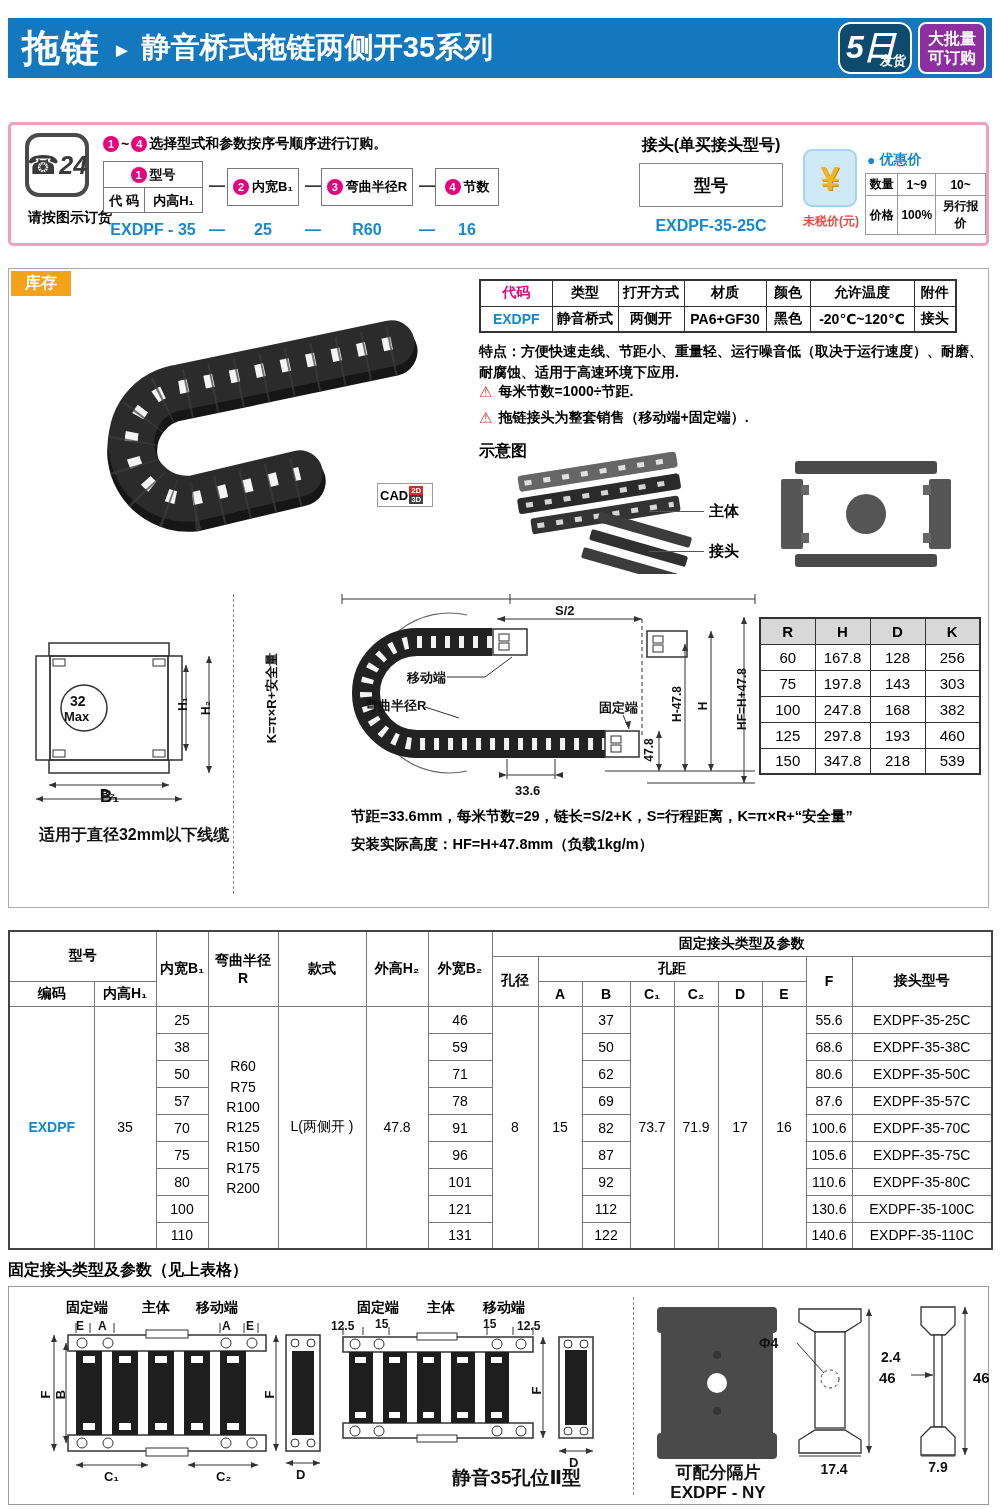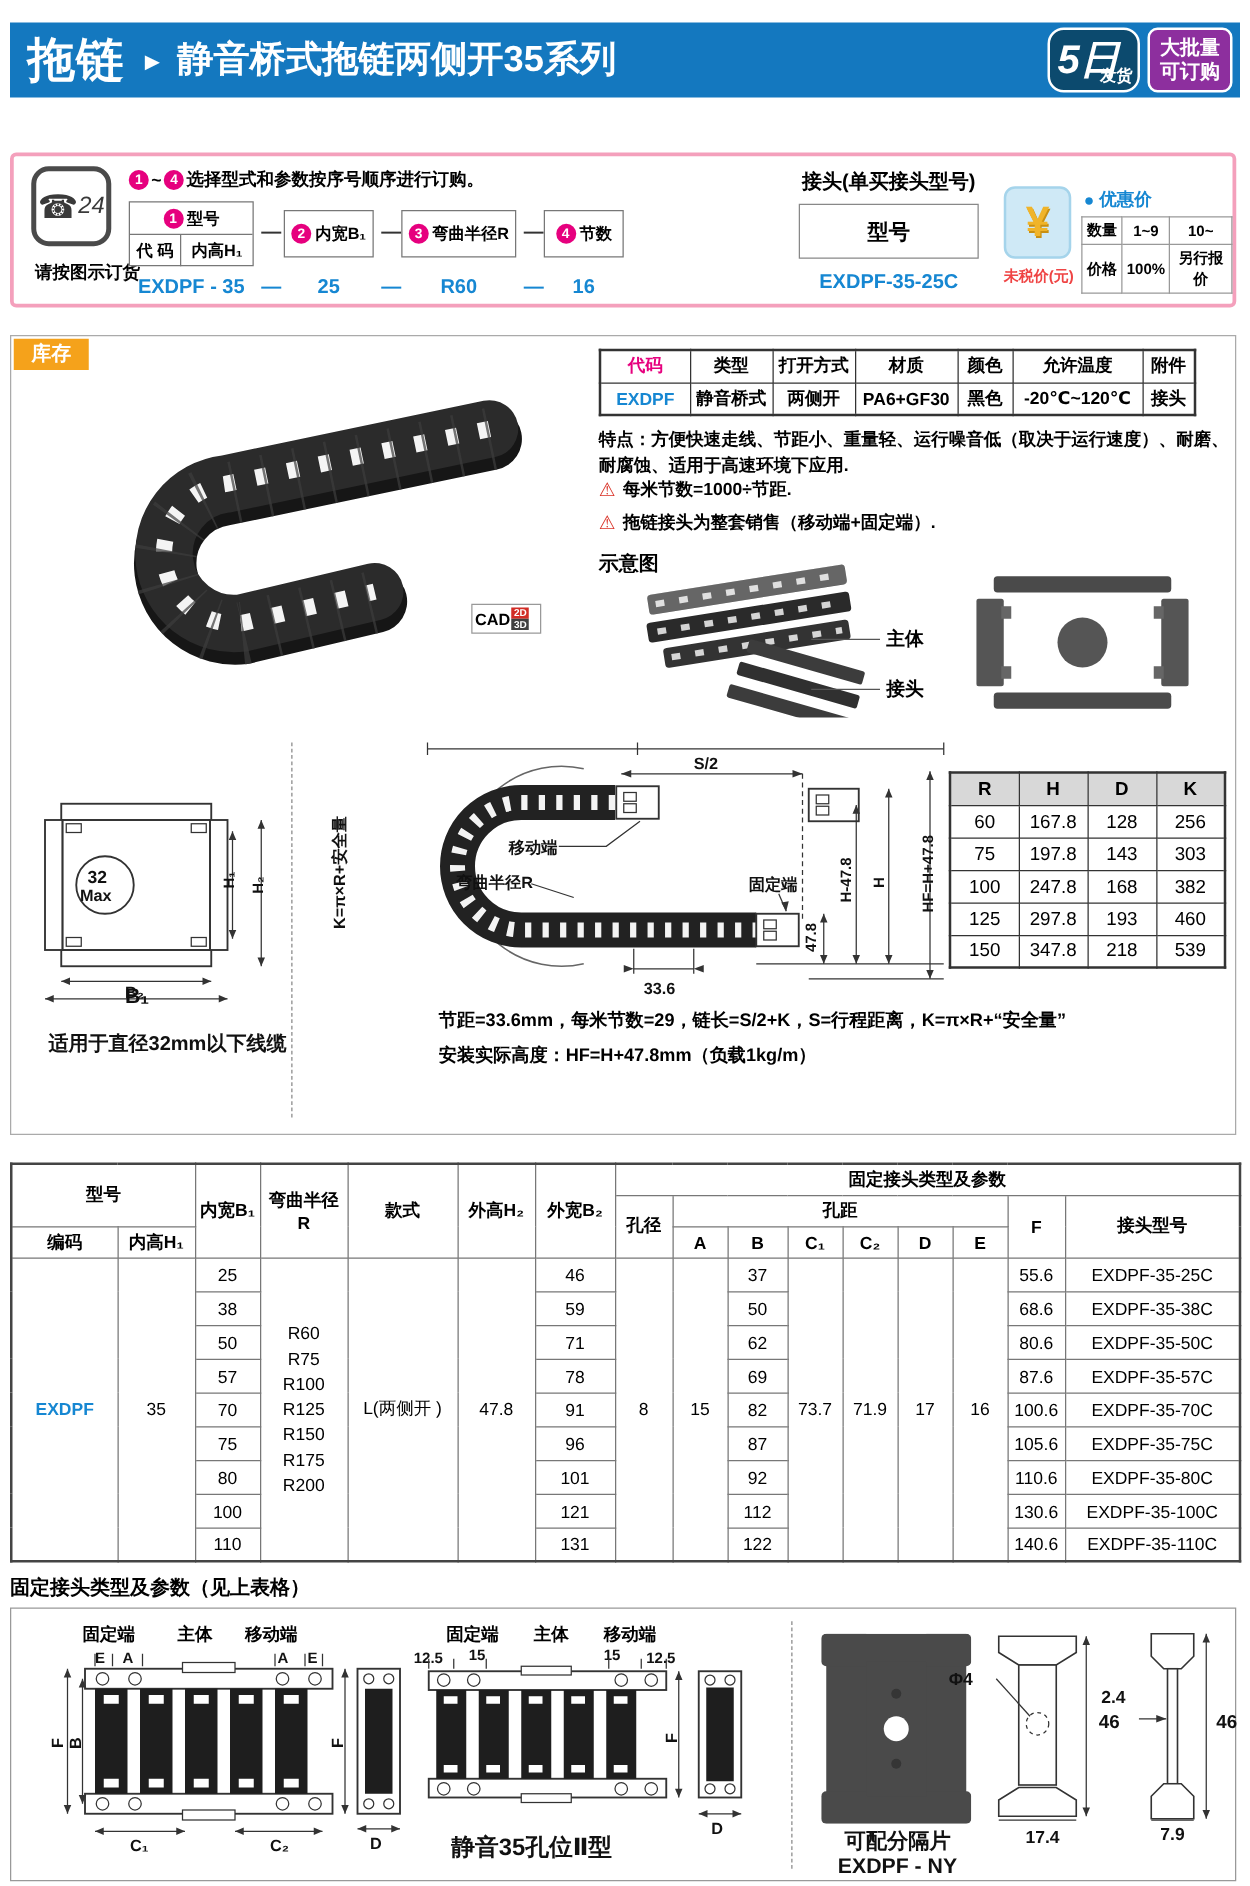--- a/index.html
+++ b/index.html
@@ -15,21 +15,21 @@
   .badge { height:52px; border:2px solid #fff; border-radius:8px; color:#fff; font-weight:bold; }
   .badge-red { width:74px; background:#0c4a6e; position:relative;border-radius:13px; }
   .badge-red .big { position:absolute; left:6px; top:2px; font-size:32px; font-style:italic; }
   .badge-red .small { position:absolute; right:4px; bottom:2px; font-size:13px; }
   .badge-purple { width:68px; background:#8d2f9e; display:flex; flex-direction:column; align-items:center; justify-content:center; font-size:16px; line-height:1.2; }
 
   
   .order-box { position:absolute; left:8px; top:122px; width:981px; height:124px; border:3px solid #f4a0bc; border-radius:5px; background:#fff; }
   .phone-box { position:absolute; left:14px; top:8px; width:64px; height:64px; border:4px solid #4a4a4a; border-radius:14px; display:flex; align-items:center; justify-content:center; color:#3a3a3a; }
   .phone-box .ph { font-size:26px; }
-  .phone-box .ph24 { font-size:19px; font-weight:normal; font-style:italic; }
+  .phone-box .ph24 { font-size:25px; font-weight:bold; font-style:italic; }
   .phone-cap { position:absolute; left:0; top:84px; width:118px; text-align:center; font-size:14px; font-weight:bold; }
   .hand { position:absolute; left:108px; top:34px; font-size:28px; color:#e8407a; font-weight:bold; }
   .instr { position:absolute; left:92px; top:10px; font-size:14px; font-weight:bold; display:flex; align-items:center; gap:2px; }
   .numball { display:inline-block; width:16px; height:16px; border-radius:50%; background:#e6007e; color:#fff; font-size:11px; font-weight:bold; text-align:center; line-height:16px; }
   .step-box { position:absolute; border:1px solid #777; background:#fff; }
   .step1 { left:92px; top:36px; width:100px; height:52px; }
   .step1 .r1 { height:26px; border-bottom:1px solid #777; display:flex; align-items:center; justify-content:center; gap:3px; font-size:13px; font-weight:bold; }
   .step1 .r2 { height:25px; display:flex; font-size:13px; font-weight:bold; }
   .step1 .r2 span { display:flex; align-items:center; justify-content:center; }
   .step1 .c1 { width:42%; border-right:1px solid #777; }
@@ -673,21 +673,21 @@
         <rect x="234" y="57" width="22" height="75" fill="#1e1e1e"></rect>
         <circle cx="237" cy="51" r="4" fill="none" stroke="#333"></circle>
           <circle cx="253" cy="51" r="4" fill="none" stroke="#333"></circle>
         <circle cx="237" cy="138" r="4" fill="none" stroke="#333"></circle>
           <circle cx="253" cy="138" r="4" fill="none" stroke="#333"></circle>
         <line x1="228" y1="158" x2="262" y2="158" stroke="#333"></line>
           <path d="M228,158 l7,-3 l0,6 z M262,158 l-7,-3 l0,6 z" fill="#333"></path>
       </svg>
       <span class="dim rot" style="left:202px; top:90px; font-size:13px;">F</span>
       <span class="dim" style="left:238px; top:162px; font-size:13px;">D</span>
-      <div class="cap" style="left:30px; top:172px; width:220px; text-align:left; font-size:19px;">静音35孔位Ⅱ型</div>
+      <div class="cap" style="left:30px; top:172px; width:220px; text-align:right; font-size:19px;">静音35孔位Ⅱ型</div>
     </div>
 
     <div class="vdash" style="left:624px; top:10px; height:198px;"></div>
 
     <div class="dwrap" style="left:634px; top:6px; width:345px; height:210px;">
       <svg width="120" height="152" viewBox="0 0 120 152" style="position:absolute; left:14px; top:14px;">
         <path d="M4,0 h32 v8 l-8,6 q14,8 10,16 v88 q4,8 -10,16 l8,6 v8 h-32 M116,0 h-32 v8 l8,6 q-14,8 -10,16 v88 q-4,8 10,16 l-8,6 v8 h32" fill="#4a4a4a"></path>
         <rect x="0" y="0" width="120" height="26" rx="4" fill="#4a4a4a"></rect>
         <rect x="0" y="126" width="120" height="26" rx="4" fill="#4a4a4a"></rect>
         <rect x="36" y="22" width="48" height="108" fill="#4a4a4a"></rect>

